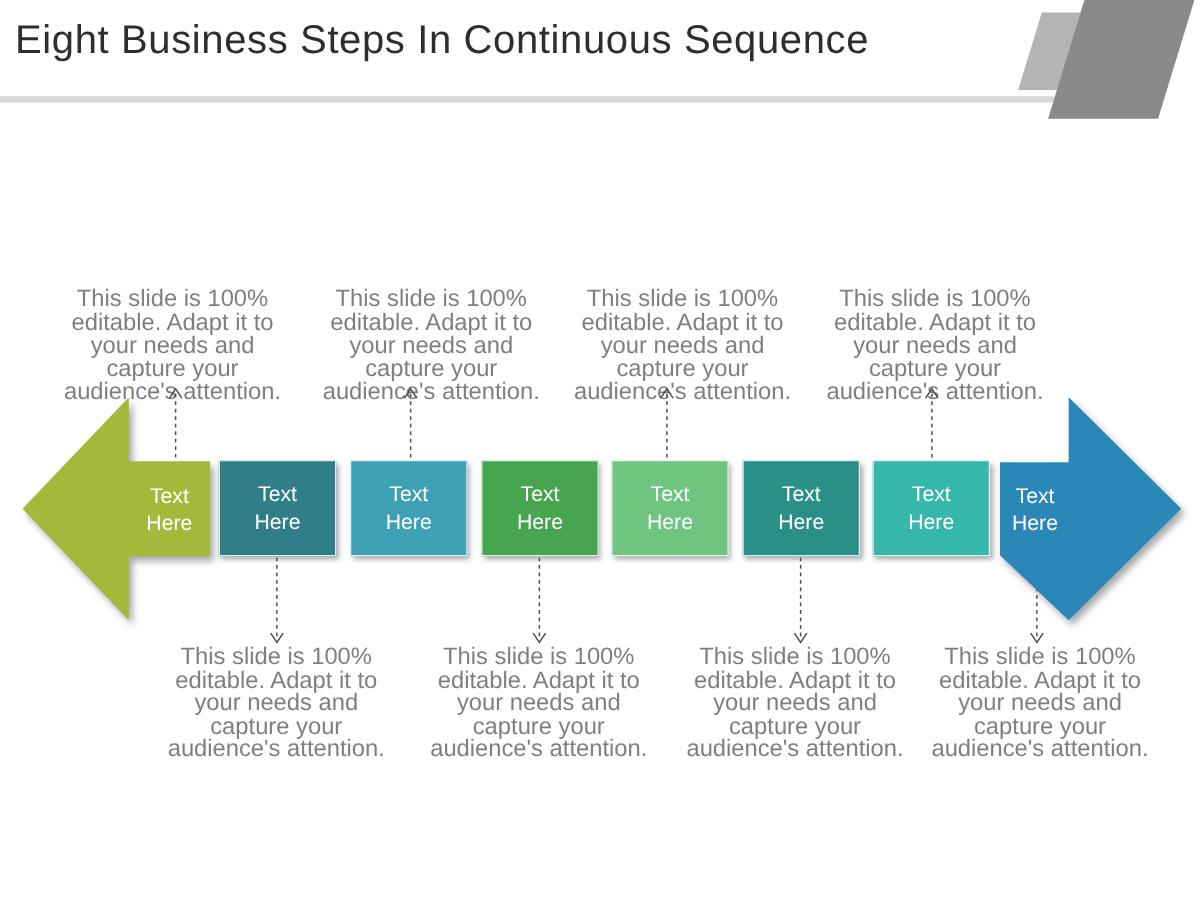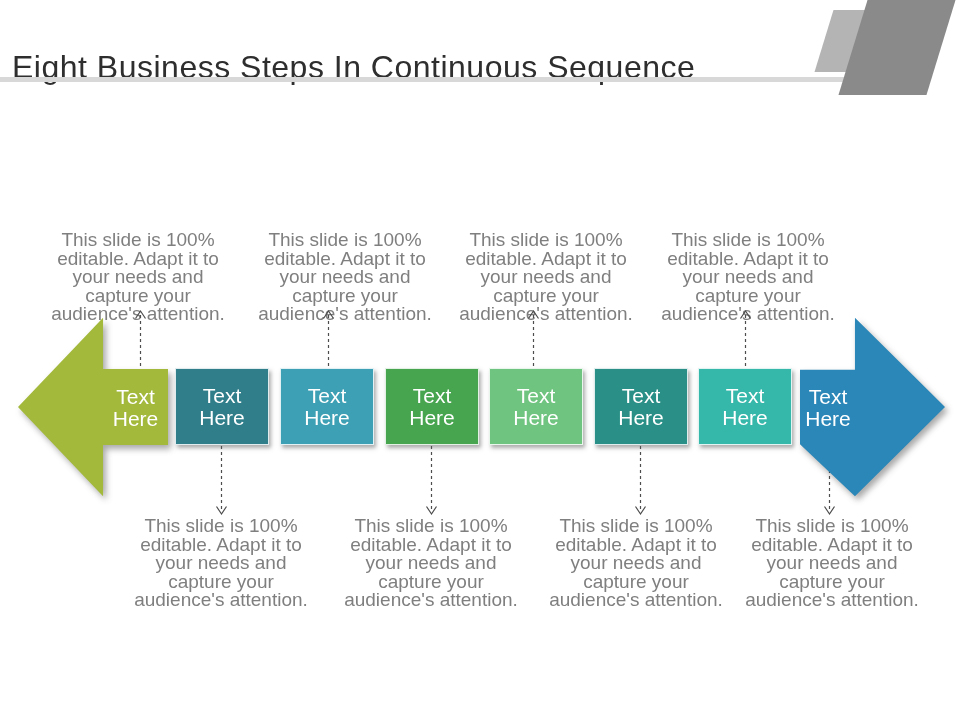--- a/index.html
+++ b/index.html
@@ -5,21 +5,21 @@
   html,body{margin:0;padding:0;}
   body{
     width:960px;height:720px;background:#ffffff;position:relative;overflow:hidden;
     font-family:"Liberation Sans", sans-serif;
   }
   .slide{position:absolute;inset:0;}
 
   
   .title{
     position:absolute;left:12px;top:13px;width:820px;
-    font-size:32px;letter-spacing:.5px;color:#2e2e2e;font-weight:400;white-space:nowrap;margin-top:36px;
+    font-size:32px;letter-spacing:.5px;color:#2e2e2e;font-weight:400;white-space:nowrap;
   }
   .rule{position:absolute;left:0;top:77px;width:870px;height:5px;background:#d8d8d8;z-index:1;}
   .flag{position:absolute;transform:skewX(-17deg);}
   .flag-back{left:824px;top:10px;width:112px;height:62px;z-index:2;}
   .flag-front{left:853px;top:0;width:88px;height:95px;z-index:3;}
 
   
   .callout{
     position:absolute;width:200px;box-sizing:border-box;padding:0 8px;
     color:#7f7f7f;font-size:19px;line-height:18.5px;text-align:center;
@@ -41,21 +41,21 @@
   
   .step-box{
     position:absolute;top:368px;width:94px;height:77px;box-sizing:border-box;
     border:1px solid rgba(255,255,255,.85);
     box-shadow:2px 3px 4px rgba(90,90,90,.5);
     display:flex;align-items:center;justify-content:center;z-index:4;
   }
   .b2{left:175px;} .b3{left:280px;} .b4{left:385px;}
   .b5{left:489px;} .b6{left:594px;} .b7{left:698px;}
 
-  .step-label{color:#ffffff;font-size:21px;line-height:22px;text-align:center;width:60px;}
+  .step-label{color:#ffffff;font-size:17px;line-height:22px;text-align:center;width:60px;}
 
   
   .shadow-wrap{position:absolute;filter:drop-shadow(3px 4px 3px rgba(40,40,40,.4));z-index:4;}
   .aw-left{left:18px;top:314px;width:150px;height:186px;}
   .aw-right{left:800px;top:314px;width:145px;height:186px;}
   .arrow-shape{position:absolute;inset:0;}
   .arrow-left{clip-path:polygon(0 50%, 56.7% 2%, 56.7% 29.6%, 100% 29.6%, 100% 70.4%, 56.7% 70.4%, 56.7% 98%);}
   .arrow-right{clip-path:polygon(0 30%, 37.9% 30%, 37.9% 2%, 100% 50%, 37.9% 98%, 0 70%);}
   .arrow-label{position:absolute;display:flex;align-items:center;justify-content:center;}
   .al-left{left:85px;top:55px;width:65px;height:77px;}

